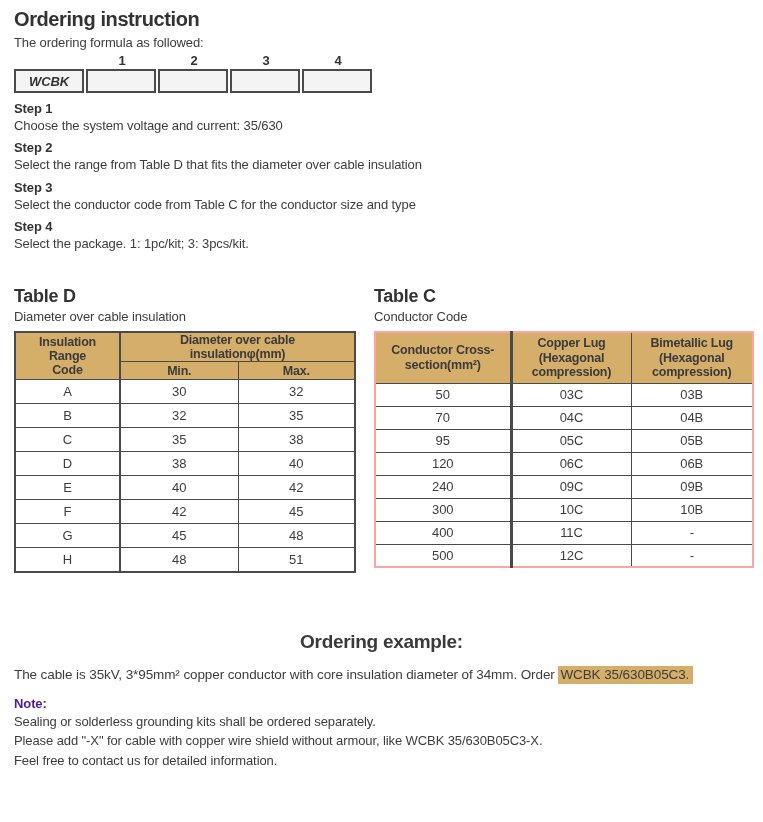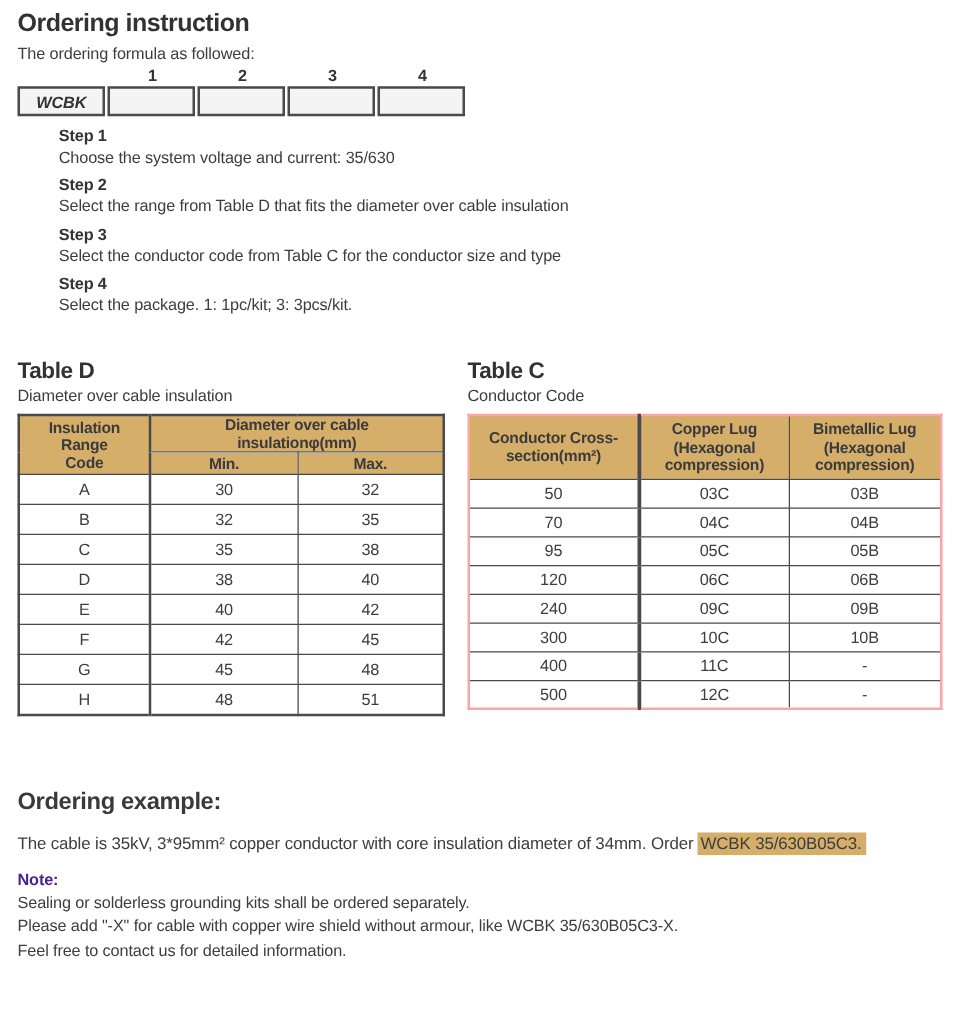--- a/index.html
+++ b/index.html
@@ -23,21 +23,21 @@
   .formula-numbers { display: flex; margin-left: 72px; }
   .formula-numbers .num { width: 72px; text-align: center; font-weight: 700; font-size: 13px; color: #333; }
   .formula-row { display: flex; gap: 2px; margin-top: 1px; font-style: italic; }
   .formula-cell {
     width: 70px; height: 24px; border: 2px solid #4a4a4b; background: #f4f4f4;
     display: flex; align-items: center; justify-content: center;
     font-weight: 700; font-size: 13px; color: #333;
   }
 
   
-  .steps { margin-top: 8px; margin-left: 33px; }
+  .steps { margin-top: 8px; }
   .step-label { font-weight: 700; font-size: 13px; color: #333; margin-top: 6px; }
   .step-text { font-size: 13px; margin-top: 2px; line-height: 1.25; }
 
   
   .tables { display: flex; gap: 18px; margin-top: 34px; align-items: flex-start; }
   .table-title { font-size: 18px; font-weight: 700; color: #323232; letter-spacing: -0.3px; margin: 0 0 2px 0; }
   .table-sub { font-size: 13px; margin: 0 0 7px 0; }
 
   table { border-collapse: collapse; font-size: 13px; color: #3d3d3d; table-layout: fixed; }
   th, td { border: 1px solid #4a4a4b; text-align: center; overflow: hidden; }
@@ -48,21 +48,21 @@
   #tableD td { height: 24px; }
   #tableD th.divider, #tableD td:nth-child(2) { border-left: 2px solid #4a4a4b; }
 
   #tableC { width: 378px; border: 2px solid #fca5a5; padding-left: 26px; }
   #tableC th { padding: 3px 6px; line-height: 1.16; height: 47px; vertical-align: middle; }
   #tableC td { height: 23px; }
   #tableC th:nth-child(2), #tableC td:nth-child(2) { border-left: 3px solid #4a4a4b; }
 
   
   .example { margin-top: 58px; }
-  .example-title { font-size: 19px; font-weight: 700; color: #3a3a3a; letter-spacing: -0.3px; margin: 0 0 14px 0; }
+  .example-title { font-size: 19px; font-weight: 700; color: #3a3a3a; letter-spacing: -0.3px; margin: 0 0 14px 0; text-align: center; }
   .example-text { font-size: 13.5px; margin: 0; }
   .highlight { background: #d5ae6a; padding: 1px 4px 2px 2px; }
 
   
   .note { margin-top: 14px; font-size: 13px; }
   .note-label { font-weight: 700; color: #4c1d95; }
   .note-line { margin-top: 2px; line-height: 1.38; }
 </style>
 </head>
 <body>

